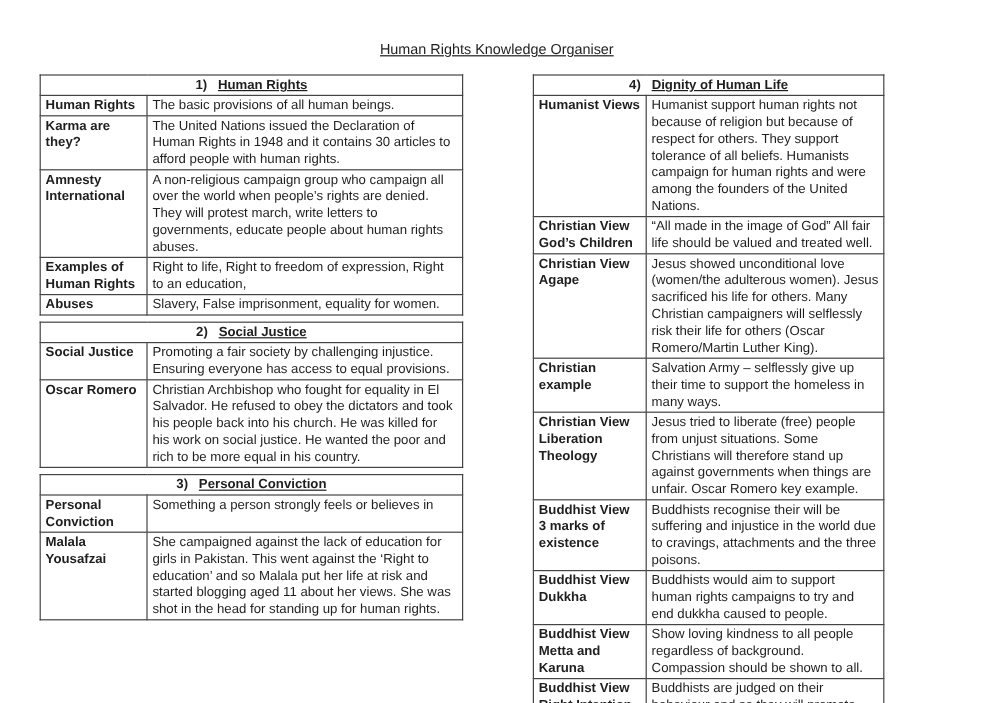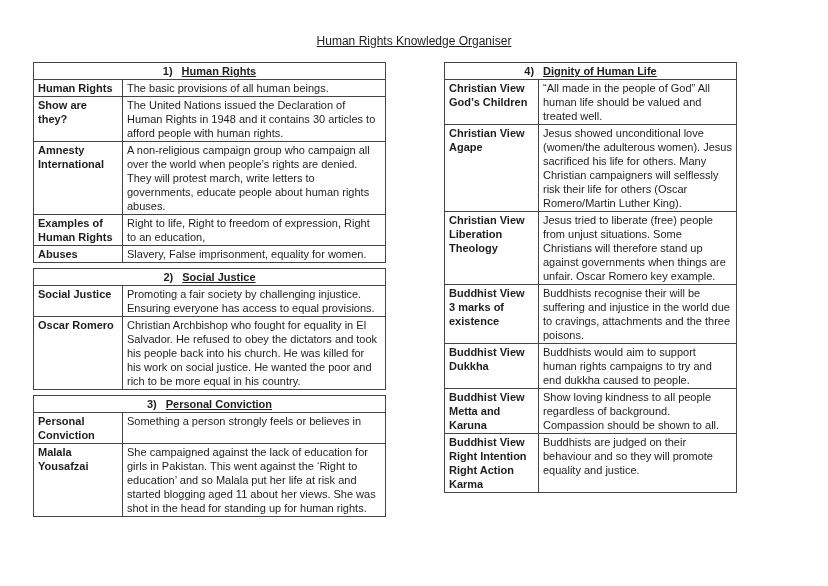--- a/index.html
+++ b/index.html
@@ -62,21 +62,21 @@
       </colgroup>
     <tbody>
         <tr class="hdr">
       <td colspan="2"><span class="num">1)</span><span class="ttl">Human Rights</span></td>
     </tr>
     <tr>
       <td class="lbl">Human Rights</td>
       <td class="cnt">The basic provisions of all human beings.</td>
     </tr>
     <tr>
-      <td class="lbl">Show are they?</td>
+      <td class="lbl">Karma are they?</td>
       <td class="cnt">The United Nations issued the Declaration of Human Rights in 1948 and it contains 30 articles to afford people with human rights.</td>
     </tr>
     <tr>
       <td class="lbl">Amnesty
 International</td>
       <td class="cnt">A non-religious campaign group who campaign all over the world when people’s rights are denied. They will protest march, write letters to governments, educate people about human rights abuses.</td>
     </tr>
     <tr>
       <td class="lbl">Examples of
 Human Rights</td>
@@ -138,28 +138,37 @@
   <table class="kt">
     <colgroup>
         <col style="width:94px">
         <col>
       </colgroup>
     <tbody>
         <tr class="hdr">
       <td colspan="2"><span class="num">4)</span><span class="ttl">Dignity of Human Life</span></td>
     </tr>
     <tr>
+      <td class="lbl">Humanist Views</td>
+      <td class="cnt">Humanist support human rights not because of religion but because of respect for others. They support tolerance of all beliefs. Humanists campaign for human rights and were among the founders of the United Nations.</td>
+    </tr>
+    <tr>
       <td class="lbl">Christian View
 God’s Children</td>
-      <td class="cnt">“All made in the people of God” All human life should be valued and treated well.</td>
+      <td class="cnt">“All made in the image of God” All fair life should be valued and treated well.</td>
     </tr>
     <tr>
       <td class="lbl">Christian View
 Agape</td>
       <td class="cnt">Jesus showed unconditional love (women/the adulterous women). Jesus sacrificed his life for others. Many Christian campaigners will selflessly risk their life for others (Oscar Romero/Martin Luther King).</td>
+    </tr>
+    <tr>
+      <td class="lbl">Christian
+example</td>
+      <td class="cnt">Salvation Army – selflessly give up their time to support the homeless in many ways.</td>
     </tr>
     <tr>
       <td class="lbl">Christian View
 Liberation
 Theology</td>
       <td class="cnt">Jesus tried to liberate (free) people from unjust situations. Some Christians will therefore stand up against governments when things are unfair. Oscar Romero key example.</td>
     </tr>
     <tr>
       <td class="lbl">Buddhist View
 3 marks of

